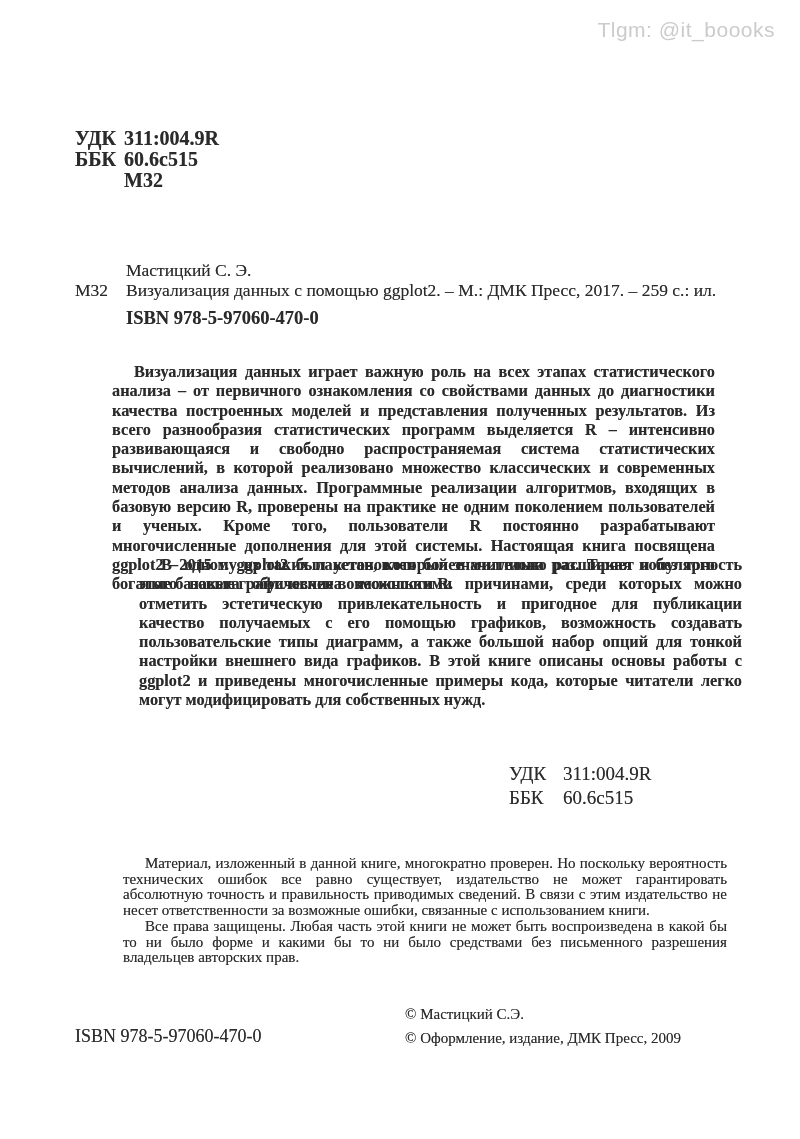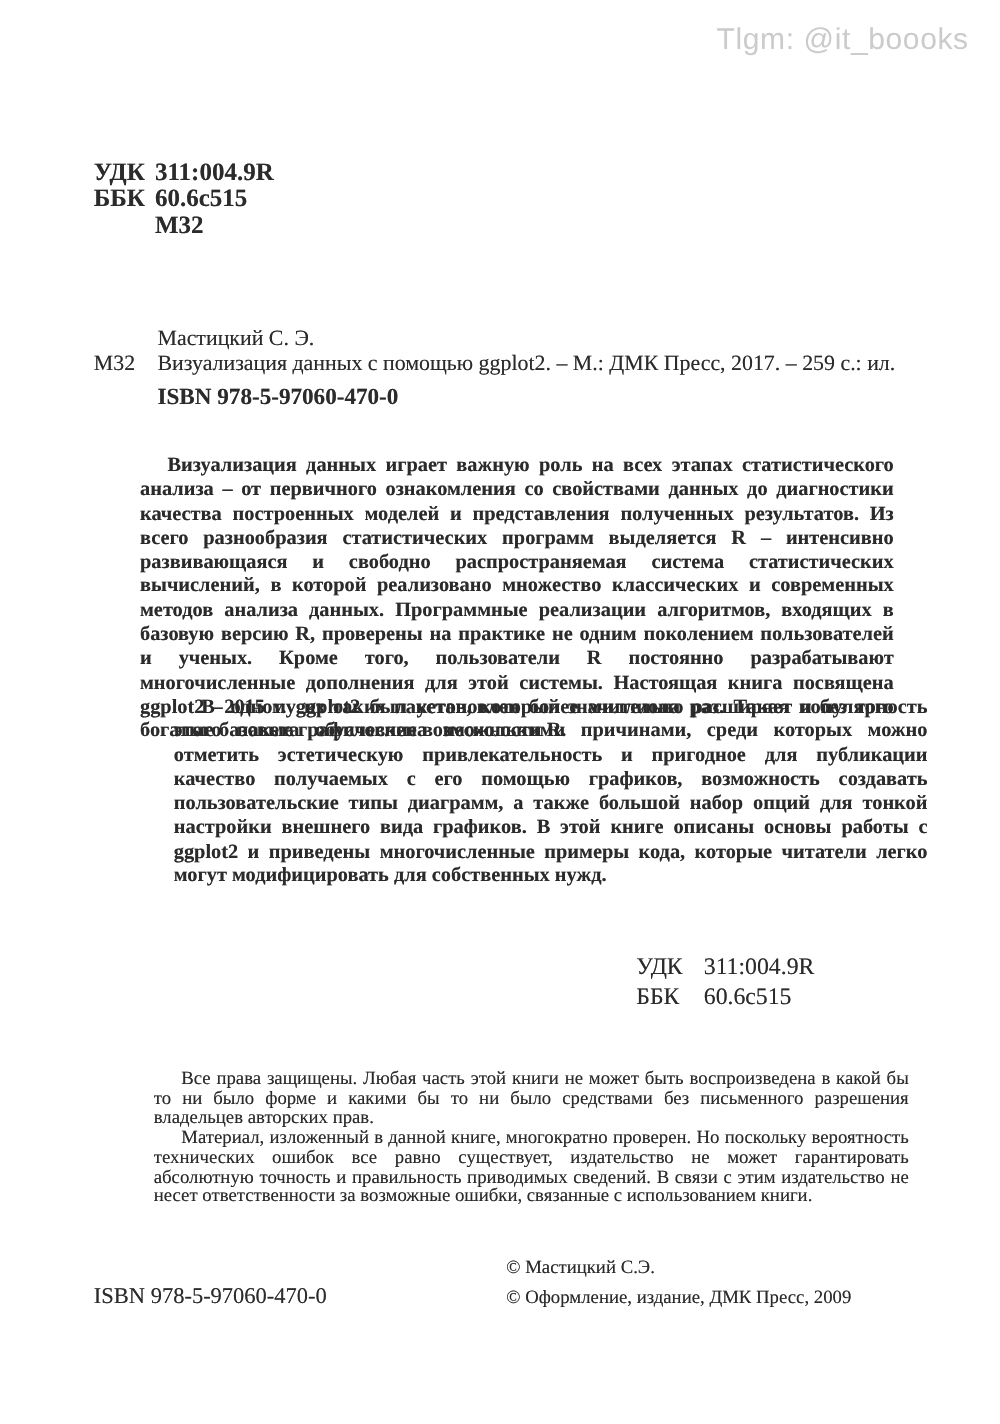--- a/index.html
+++ b/index.html
@@ -18,21 +18,21 @@
   }
   .soft {
     text-shadow: 0 0 0.5px rgba(43,43,43,0.55);
   }
   
   #watermark {
     position: absolute;
     top: 18px;
     right: 25px;
     font-family: "Liberation Sans", "DejaVu Sans", sans-serif;
-    font-size: 24px;
+    font-size: 21px;
     color: #cbcbcb;
     letter-spacing: 0.5px;
   }
   
   #top-codes {
     position: absolute;
     left: 75px;
     top: 128px;
     font-size: 20px;
     font-weight: bold;
@@ -149,22 +149,22 @@
       <span class="lbl">УДК</span>
       <span>311:004.9R</span>
     </div>
     <div class="row">
       <span class="lbl">ББК</span>
       <span>60.6с515</span>
     </div>
   </div>
 
   <div id="legal" class="soft">
+    <p>Материал, изложенный в данной книге, многократно проверен. Но поскольку вероятность технических ошибок все равно существует, издательство не может гарантировать абсолютную точность и правильность приводимых сведений. В связи с этим издательство не несет ответственности за возможные ошибки, связанные с использованием книги.</p>
     <p>Все права защищены. Любая часть этой книги не может быть воспроизведена в какой бы то ни было форме и какими бы то ни было средствами без письменного разрешения владельцев авторских прав.</p>
-    <p>Материал, изложенный в данной книге, многократно проверен. Но поскольку вероятность технических ошибок все равно существует, издательство не может гарантировать абсолютную точность и правильность приводимых сведений. В связи с этим издательство не несет ответственности за возможные ошибки, связанные с использованием книги.</p>
   </div>
 
   <div id="footer-isbn" class="soft">ISBN 978-5-97060-470-0</div>
 
   <div id="footer-copy" class="soft">
     <div>© Мастицкий С.Э.</div>
     <div>© Оформление, издание, ДМК Пресс, 2009</div>
   </div>
 
 </div>

